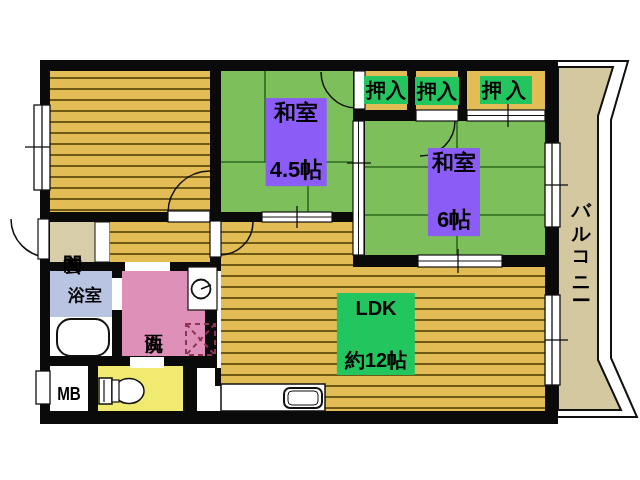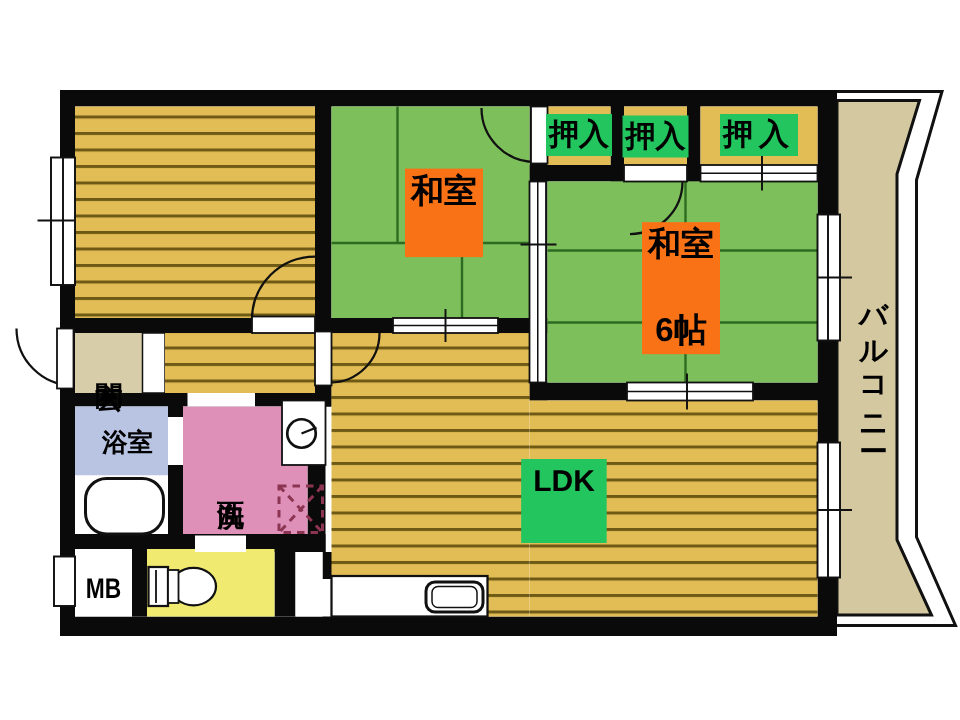--- a/index.html
+++ b/index.html
@@ -3,21 +3,21 @@
 <meta charset="utf-8">
 <style>
   html,body{margin:0;padding:0;background:#fff;}
   #stage{position:relative;width:640px;height:480px;background:#ffffff;overflow:hidden;
          font-family:"Liberation Sans","DejaVu Sans",sans-serif;}
   #plan-svg{position:absolute;left:0;top:0;}
   .lbl{position:absolute;font-weight:bold;color:#000;text-align:center;
        white-space:pre;transform:translate(-50%,-50%);line-height:1.3;}
   .vert{writing-mode:vertical-rl;text-orientation:upright;}
   .halo-wood{background:#22c55e;padding:1px 5px;}
-  .halo-green{background:#f97316;padding:1px 4px;}
+  .halo-green{background:#8b5cf6;padding:1px 4px;}
   .halo-beige{background:#d8cda9;padding:0 1px;}
   .halo-blue{background:#b9c4e2;padding:0 2px;}
   .halo-pink{background:#df90b8;padding:1px 0;}
   .halo-white{background:#ffffff;padding:0 1px;}
   .halo-balc{background:#d4c8a0;padding:2px 0;letter-spacing:4px;}
 </style>
 </head>
 <body>
 
 <div id="stage">
@@ -183,35 +183,35 @@
     <g>
       <rect x="221" y="384" width="104" height="27" fill="#fff" stroke="#111" stroke-width="1.5"></rect>
       <rect x="284" y="388" width="38" height="20" rx="6" fill="#fff" stroke="#111" stroke-width="2"></rect>
       <rect x="288" y="391" width="30" height="14" rx="4" fill="none" stroke="#111" stroke-width="1"></rect>
     </g>
   </g>
 </svg>
 
 
 <div class="lbl halo-green" style="left:296px;top:142px;font-size:22px;"><span>和室</span><br>
-</div>
+<span>4.5帖</span></div>
 
 <div class="lbl halo-wood" style="left:386px;top:90px;font-size:20px;padding:1px 2px;">押入</div>
 <div class="lbl halo-wood" style="left:437px;top:91px;font-size:20px;padding:1px 2px;">押入</div>
 <div class="lbl halo-wood" style="left:506px;top:90px;font-size:20px;padding:1px 2px;letter-spacing:4px;">押入</div>
 
 <div class="lbl halo-green" style="left:454px;top:192px;font-size:22px;"><span>和室</span><br>
 <span>6帖</span></div>
 
 <div class="lbl halo-wood" style="left:376px;top:334px;font-size:20px;padding:2px 8px;"><span>LDK</span><br>
+<span>約12帖</span></div>
+
+<div class="lbl vert halo-balc" style="left:581px;top:241px;font-size:19px;">バルコニー</div>
+
+<div class="lbl vert halo-beige" style="left:72px;top:241px;font-size:18px;">玄関</div>
+
+<div class="lbl halo-blue" style="left:85px;top:296px;font-size:17px;">浴室</div>
+
+<div class="lbl vert halo-pink" style="left:153px;top:320px;font-size:18px;">洗面</div>
+
+<div class="lbl halo-white" style="left:69px;top:394px;font-size:19px;transform:translate(-50%,-50%) scaleX(.8);">MB</div>
+
 </div>
 
-<div class="lbl vert halo-balc" style="left:581px;top:241px;font-size:19px;">バルコニー</div>
-
-<div class="lbl vert halo-beige" style="left:72px;top:241px;font-size:18px;">玄関</div>
-
-<div class="lbl halo-blue" style="left:85px;top:296px;font-size:17px;">浴室</div>
-
-<div class="lbl vert halo-pink" style="left:153px;top:320px;font-size:18px;">洗面</div>
-
-<div class="lbl halo-white" style="left:69px;top:394px;font-size:19px;transform:translate(-50%,-50%) scaleX(.8);">MB</div>
-
-</div>
-
 </body></html>

